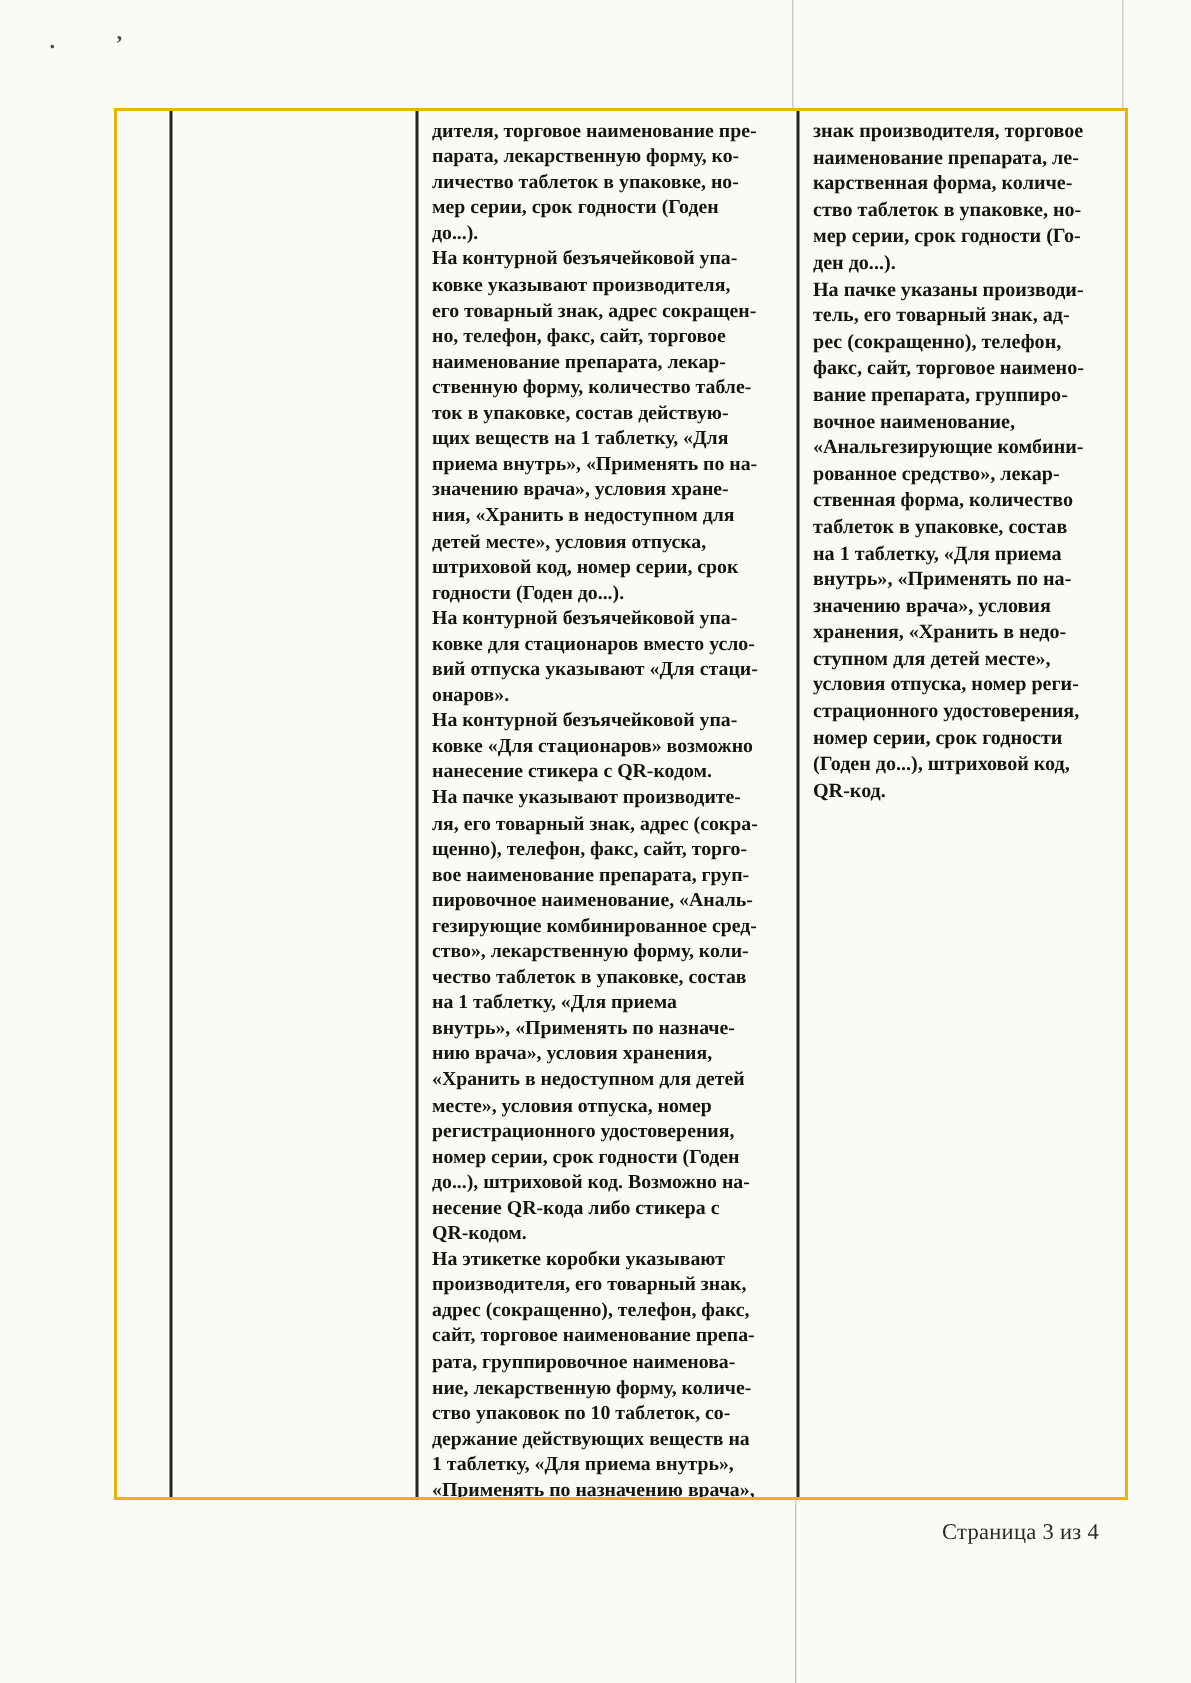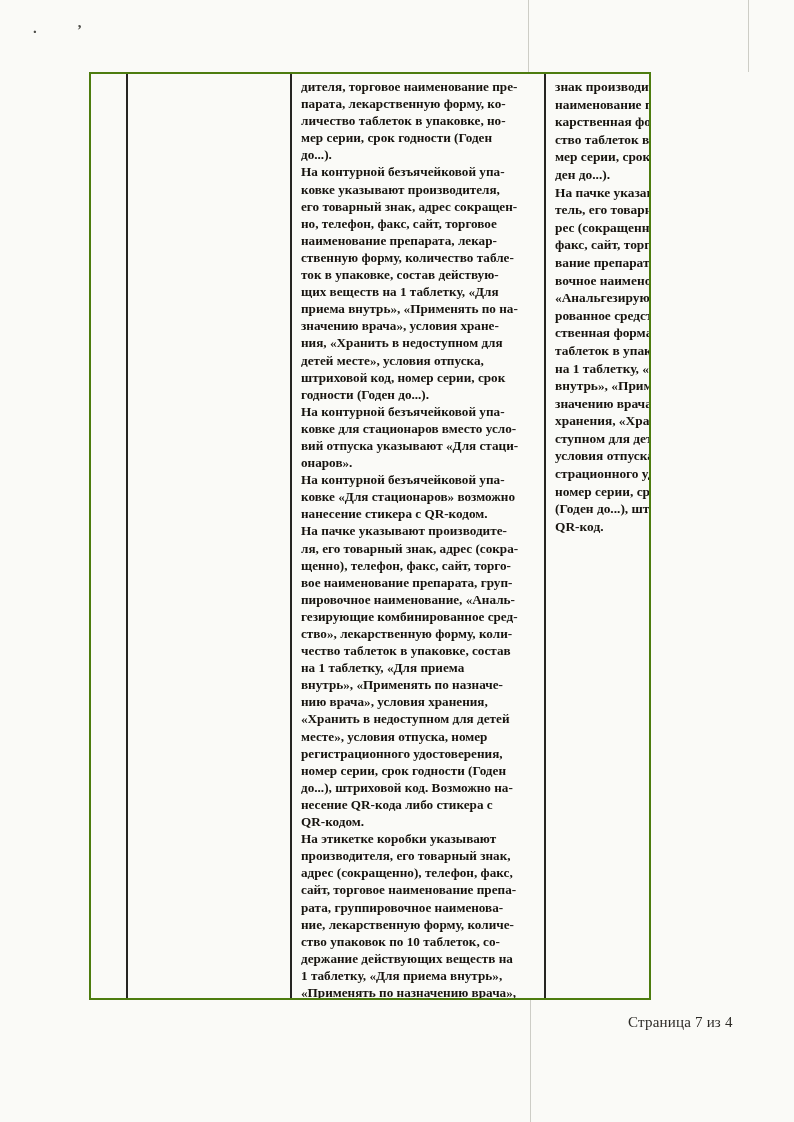--- a/index.html
+++ b/index.html
@@ -10,23 +10,23 @@
     overflow: hidden;
     font-family: "Liberation Serif", serif;
   }
   
   .scan-line-v { position: absolute; width: 1px; background: #cdcdc6; }
   .speck { position: absolute; color: #4a4a46; font-size: 15px; font-weight: bold; }
 
   
   .doc-table {
     position: absolute;
-    left: 89px; top: 72px;
-    width: 562px; height: 928px;
-    border: 2px solid #4d7c0f;
+    left: 76px; top: 72px;
+    width: 676px; height: 928px;
+    border: 2px solid #eab308;
     box-sizing: border-box;
     display: flex;
     background: transparent;
   }
   .cell {
     box-sizing: border-box;
     border-right: 2px solid #262522;
     overflow: hidden;
   }
   .cell:last-child { border-right: none; }
@@ -147,13 +147,13 @@
 хранения, «Хранить в недо-
 ступном для детей месте»,
 условия отпуска, номер реги-
 страционного удостоверения,
 номер серии, срок годности
 (Годен до...), штриховой код,
 QR-код.</div>
   </div>
 </div>
 
-<div class="page-footer">Страница 7 из 4</div>
+<div class="page-footer">Страница 3 из 4</div>
 
 </body></html>

